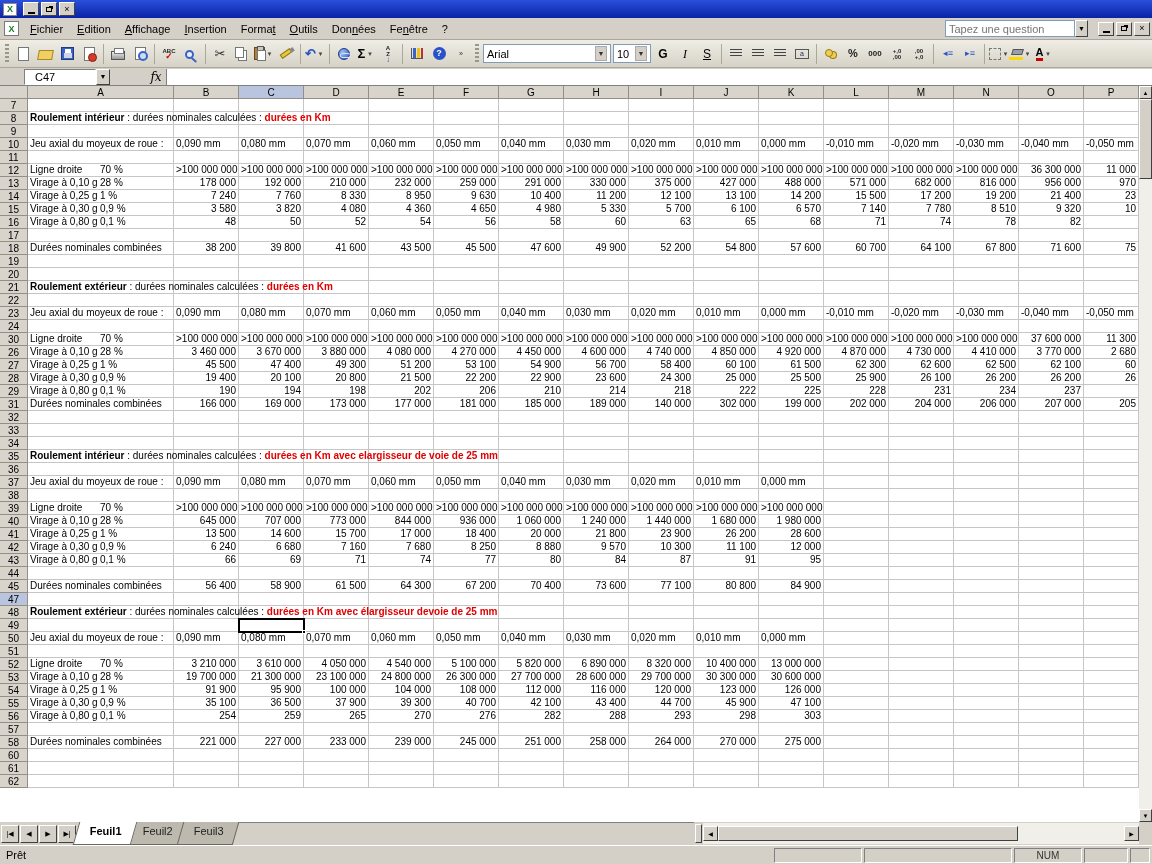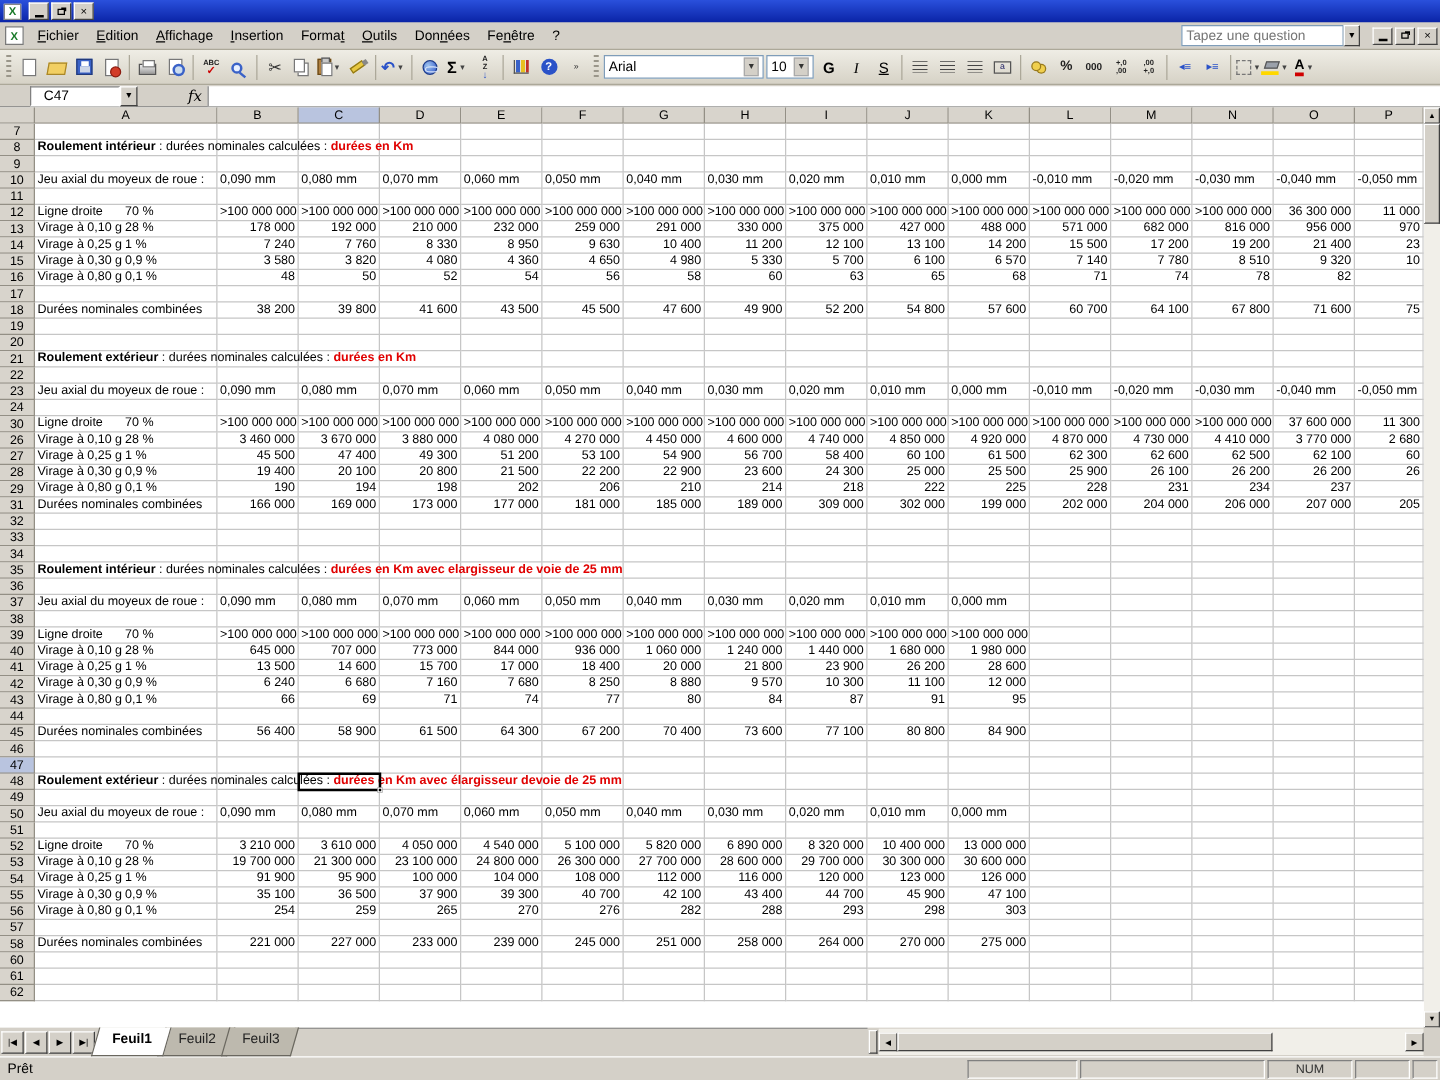--- a/index.html
+++ b/index.html
@@ -808,21 +808,21 @@
         <div class="grow">
           <div class="rh">31</div>
           <div class="c left" style="width: 146px;">Durées nominales combinées</div>
           <div class="c right" style="width: 65px;">166 000</div>
           <div class="c right" style="width: 65px;">169 000</div>
           <div class="c right" style="width: 65px;">173 000</div>
           <div class="c right" style="width: 65px;">177 000</div>
           <div class="c right" style="width: 65px;">181 000</div>
           <div class="c right" style="width: 65px;">185 000</div>
           <div class="c right" style="width: 65px;">189 000</div>
-          <div class="c right" style="width: 65px;">309 000</div>
+          <div class="c right" style="width: 65px;">140 000</div>
           <div class="c right" style="width: 65px;">302 000</div>
           <div class="c right" style="width: 65px;">199 000</div>
           <div class="c right" style="width: 65px;">202 000</div>
           <div class="c right" style="width: 65px;">204 000</div>
           <div class="c right" style="width: 65px;">206 000</div>
           <div class="c right" style="width: 65px;">207 000</div>
           <div class="c right" style="width: 55px;">205</div>
         </div>
         <div class="grow">
           <div class="rh">32</div>
@@ -1078,39 +1078,20 @@
           <div class="c right" style="width: 65px;">56 400</div>
           <div class="c right" style="width: 65px;">58 900</div>
           <div class="c right" style="width: 65px;">61 500</div>
           <div class="c right" style="width: 65px;">64 300</div>
           <div class="c right" style="width: 65px;">67 200</div>
           <div class="c right" style="width: 65px;">70 400</div>
           <div class="c right" style="width: 65px;">73 600</div>
           <div class="c right" style="width: 65px;">77 100</div>
           <div class="c right" style="width: 65px;">80 800</div>
           <div class="c right" style="width: 65px;">84 900</div>
-          <div class="c" style="width: 65px;"></div>
-          <div class="c" style="width: 65px;"></div>
-          <div class="c" style="width: 65px;"></div>
-          <div class="c" style="width: 65px;"></div>
-          <div class="c" style="width: 55px;"></div>
-        </div>
-        <div class="grow">
-          <div class="rh">46</div>
-          <div class="c" style="width: 146px;"></div>
-          <div class="c" style="width: 65px;"></div>
-          <div class="c" style="width: 65px;"></div>
-          <div class="c" style="width: 65px;"></div>
-          <div class="c" style="width: 65px;"></div>
-          <div class="c" style="width: 65px;"></div>
-          <div class="c" style="width: 65px;"></div>
-          <div class="c" style="width: 65px;"></div>
-          <div class="c" style="width: 65px;"></div>
-          <div class="c" style="width: 65px;"></div>
-          <div class="c" style="width: 65px;"></div>
           <div class="c" style="width: 65px;"></div>
           <div class="c" style="width: 65px;"></div>
           <div class="c" style="width: 65px;"></div>
           <div class="c" style="width: 65px;"></div>
           <div class="c" style="width: 55px;"></div>
         </div>
         <div class="grow">
           <div class="rh sel">47</div>
           <div class="c" style="width: 146px;"></div>
           <div class="c" style="width: 65px;"></div>

